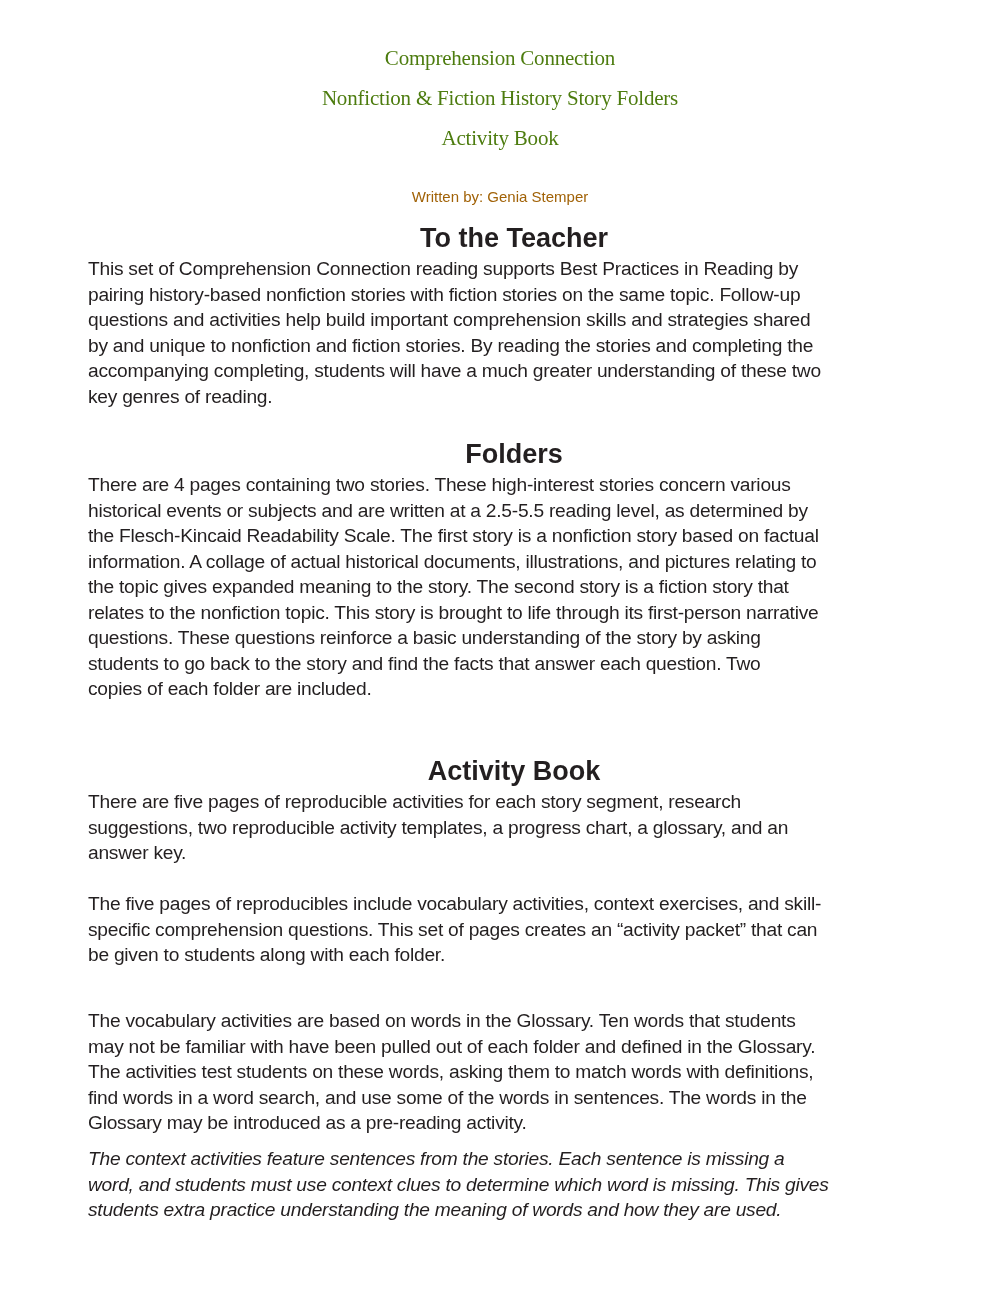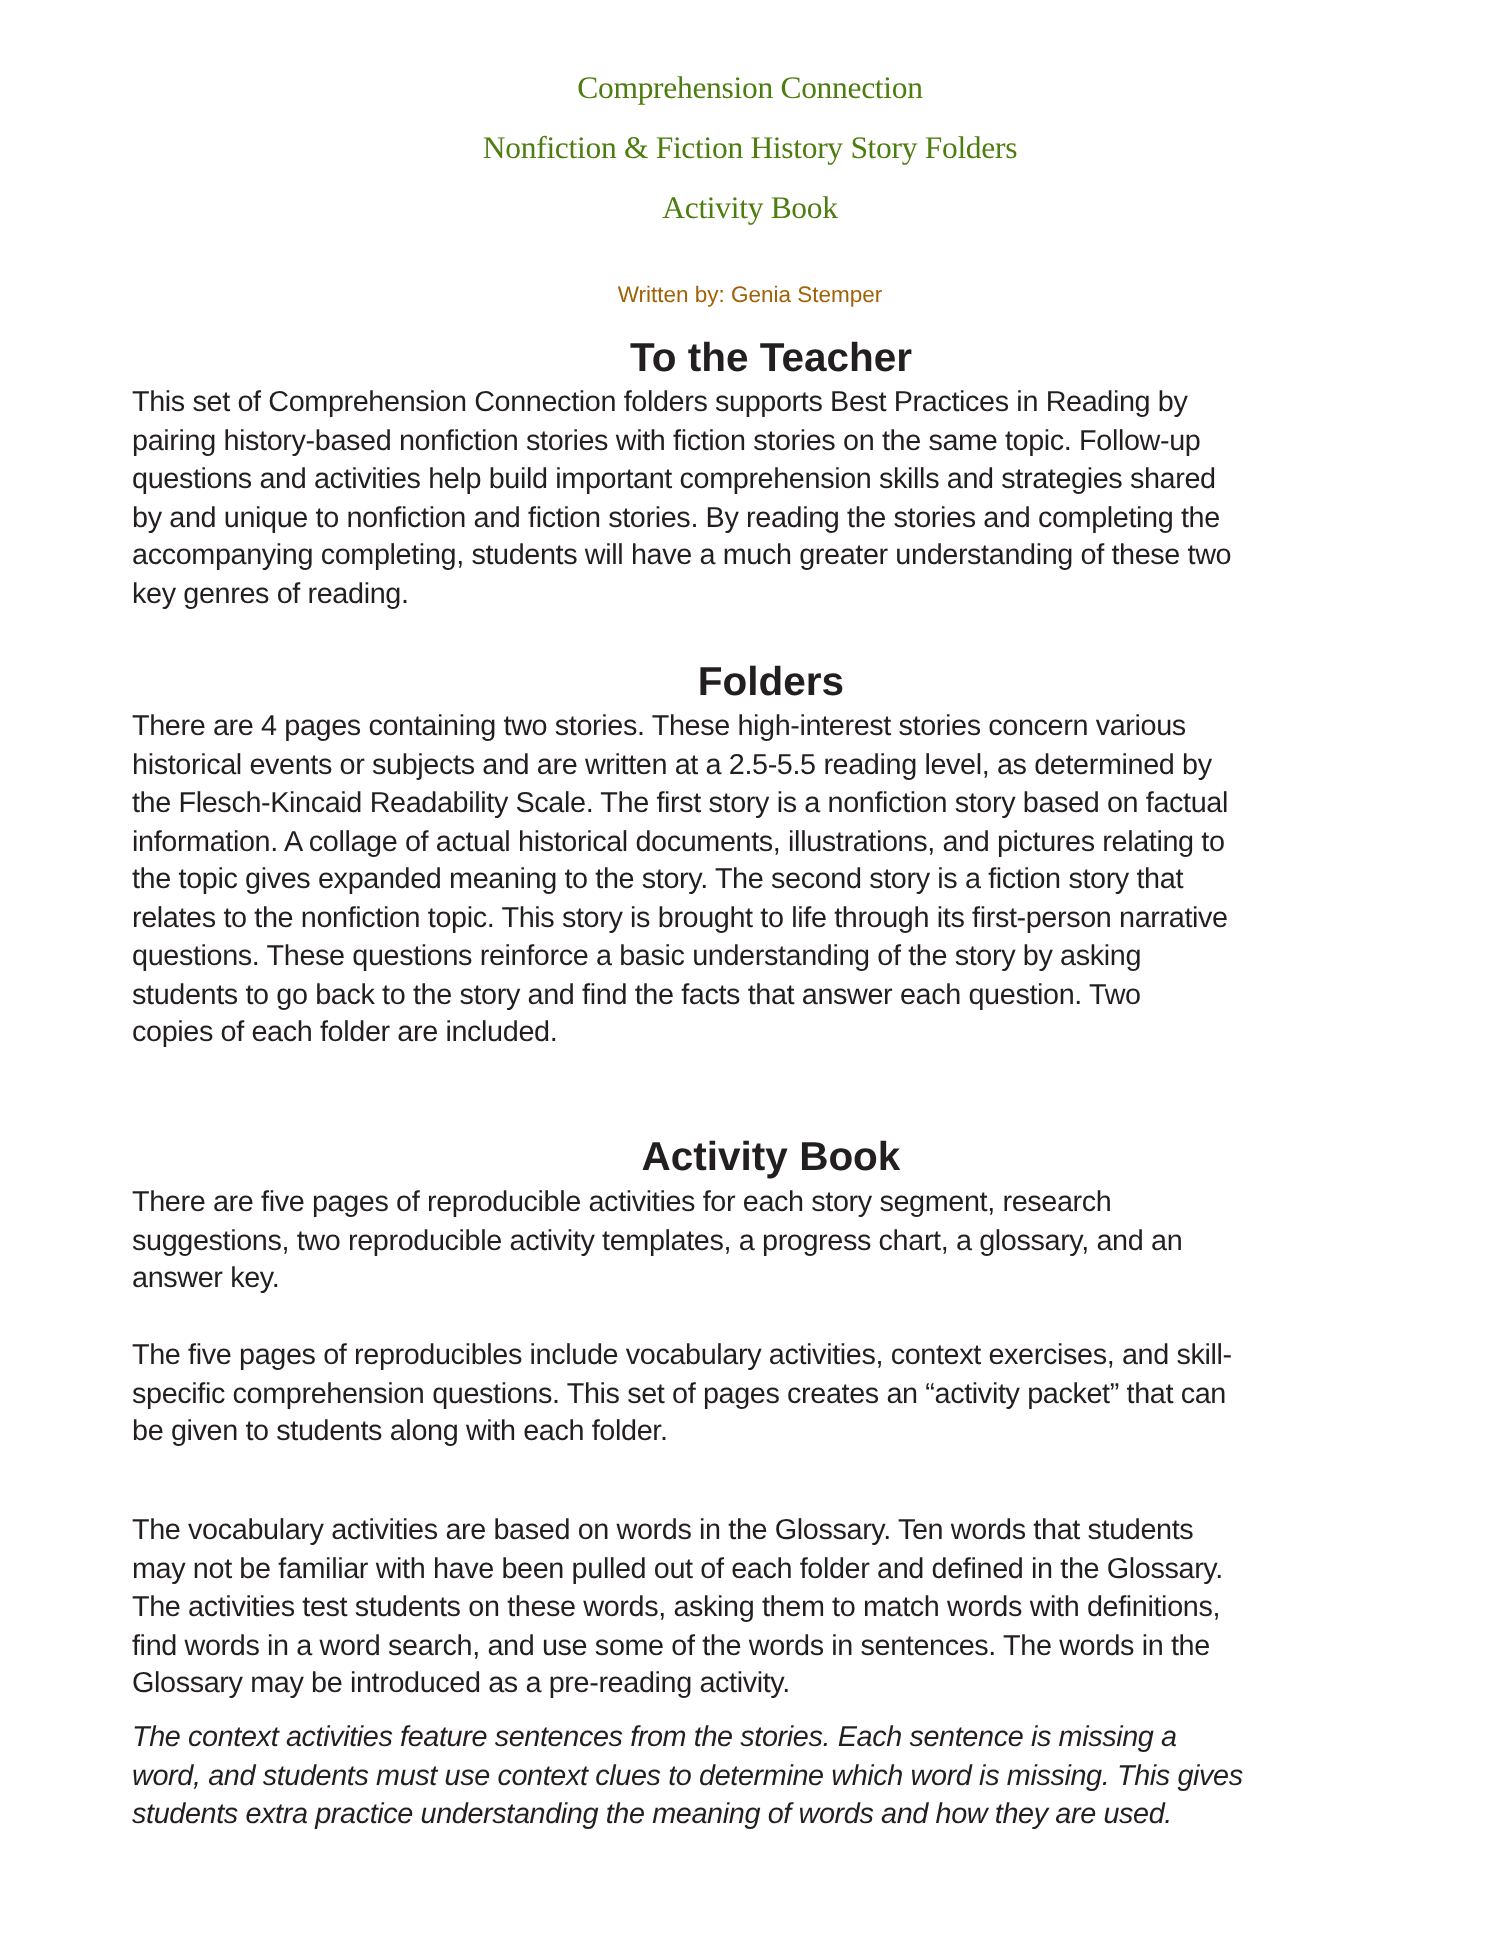--- a/index.html
+++ b/index.html
@@ -83,21 +83,21 @@
   <div class="title-block">
     <div class="title-line">Comprehension Connection</div>
     <div class="title-line">Nonfiction &amp; Fiction History Story Folders</div>
     <div class="title-line">Activity Book</div>
   </div>
 
   <div class="author">Written by: Genia Stemper</div>
 
   <div class="section-heading" style="top:222px;">To the Teacher</div>
   <div class="para" style="top:256px;">
-    <span class="line">This set of Comprehension Connection folders supports Best Practices in Reading by</span>
+    <span class="line">This set of Comprehension Connection reading supports Best Practices in Reading by</span>
     <span class="line">pairing history-based nonfiction stories with fiction stories on the same topic.  Follow-up</span>
     <span class="line">questions and activities help build important comprehension skills and strategies shared</span>
     <span class="line">by and unique to nonfiction and fiction stories.  By reading the stories and completing the</span>
     <span class="line">accompanying completing, students will have a much greater understanding of these two</span>
     <span class="line">key genres of reading.</span>
   </div>
 
   <div class="section-heading" style="top:438px;">Folders</div>
   <div class="para" style="top:472px;">
     <span class="line">There are 4 pages containing two stories.  These high-interest stories concern various</span>

